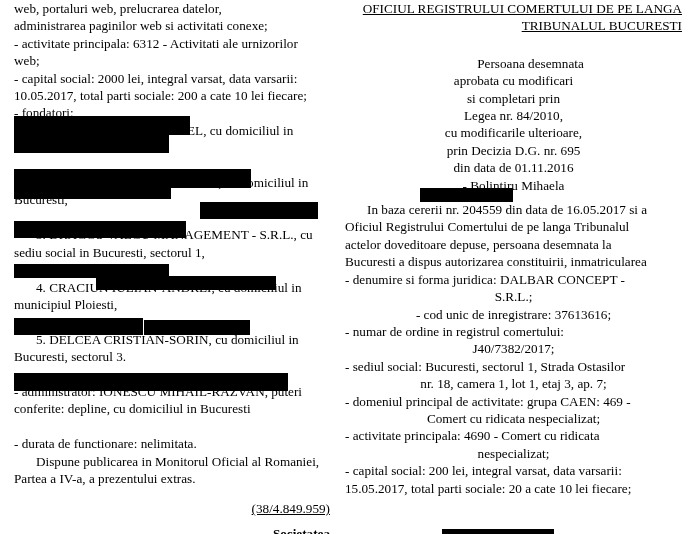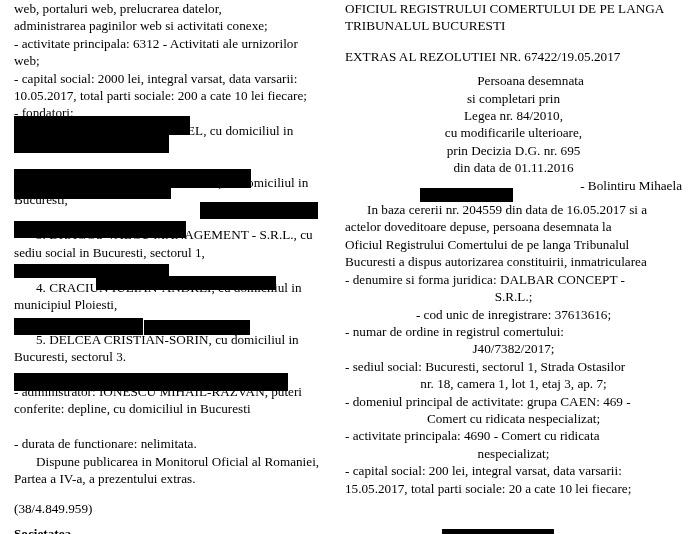--- a/index.html
+++ b/index.html
@@ -37,22 +37,23 @@
   p {
     margin: 0;
   }
   .indent {
     text-indent: 22px;
   }
   .indent-big {
     text-indent: 34px;
   }
   .center {
-    text-align: left;
+    text-align: right;
     text-indent: 0;
+    text-decoration: underline;
   }
   .bold {
     font-weight: bold;
   }
   .nojust {
     text-align: center;
   }
   .spacer-s { height: 7px; }
   .spacer-m { height: 13px; }
 
@@ -113,35 +114,35 @@
     <p class="center bold">Societatea</p>
 
   </div>
 
   <div class="col col-right">
 
     <p class="center">OFICIUL REGISTRULUI COMERTULUI DE PE LANGA</p>
     <p class="center">TRIBUNALUL BUCURESTI</p>
 
     <div class="spacer-m"></div>
-    <p class="center">EXTRAS AL REZOLUTIEI NR. 67422/19.05.2017</p>
 
     <div class="spacer-s"></div>
     <p class="indent-big nojust">Persoana desemnata</p>
+    <p class="nojust">aprobata cu modificari</p>
     <p class="nojust">si completari prin</p>
     <p class="nojust">Legea nr. 84/2010,</p>
     <p class="nojust">cu modificarile ulterioare,</p>
     <p class="nojust">prin Decizia D.G. nr. 695</p>
     <p class="nojust">din data de 01.11.2016</p>
-    <p class="nojust" style="text-align:right;">- Bolintiru Mihaela</p>
+    <p class="nojust" style="">- Bolintiru Mihaela</p>
 
     <div class="spacer-s"></div>
     <p class="indent">In baza cererii nr. 204559 din data de 16.05.2017 si a</p>
+    <p>Oficiul Registrului Comertului de pe langa Tribunalul</p>
     <p>actelor doveditoare depuse, persoana desemnata la</p>
-    <p>Oficiul Registrului Comertului de pe langa Tribunalul</p>
     <p>Bucuresti a dispus autorizarea constituirii, inmatricularea</p>
 
     <p>- denumire si forma juridica: DALBAR CONCEPT -</p>
     <p class="nojust">S.R.L.;</p>
     <p class="nojust">- cod unic de inregistrare: 37613616;</p>
     <p>-  numar  de  ordine  in  registrul  comertului:</p>
     <p class="nojust">J40/7382/2017;</p>
     <p>- sediul social: Bucuresti, sectorul 1, Strada Ostasilor</p>
     <p class="nojust">nr. 18, camera 1, lot 1, etaj 3, ap. 7;</p>
     <p>- domeniul principal de activitate: grupa CAEN: 469 -</p>

